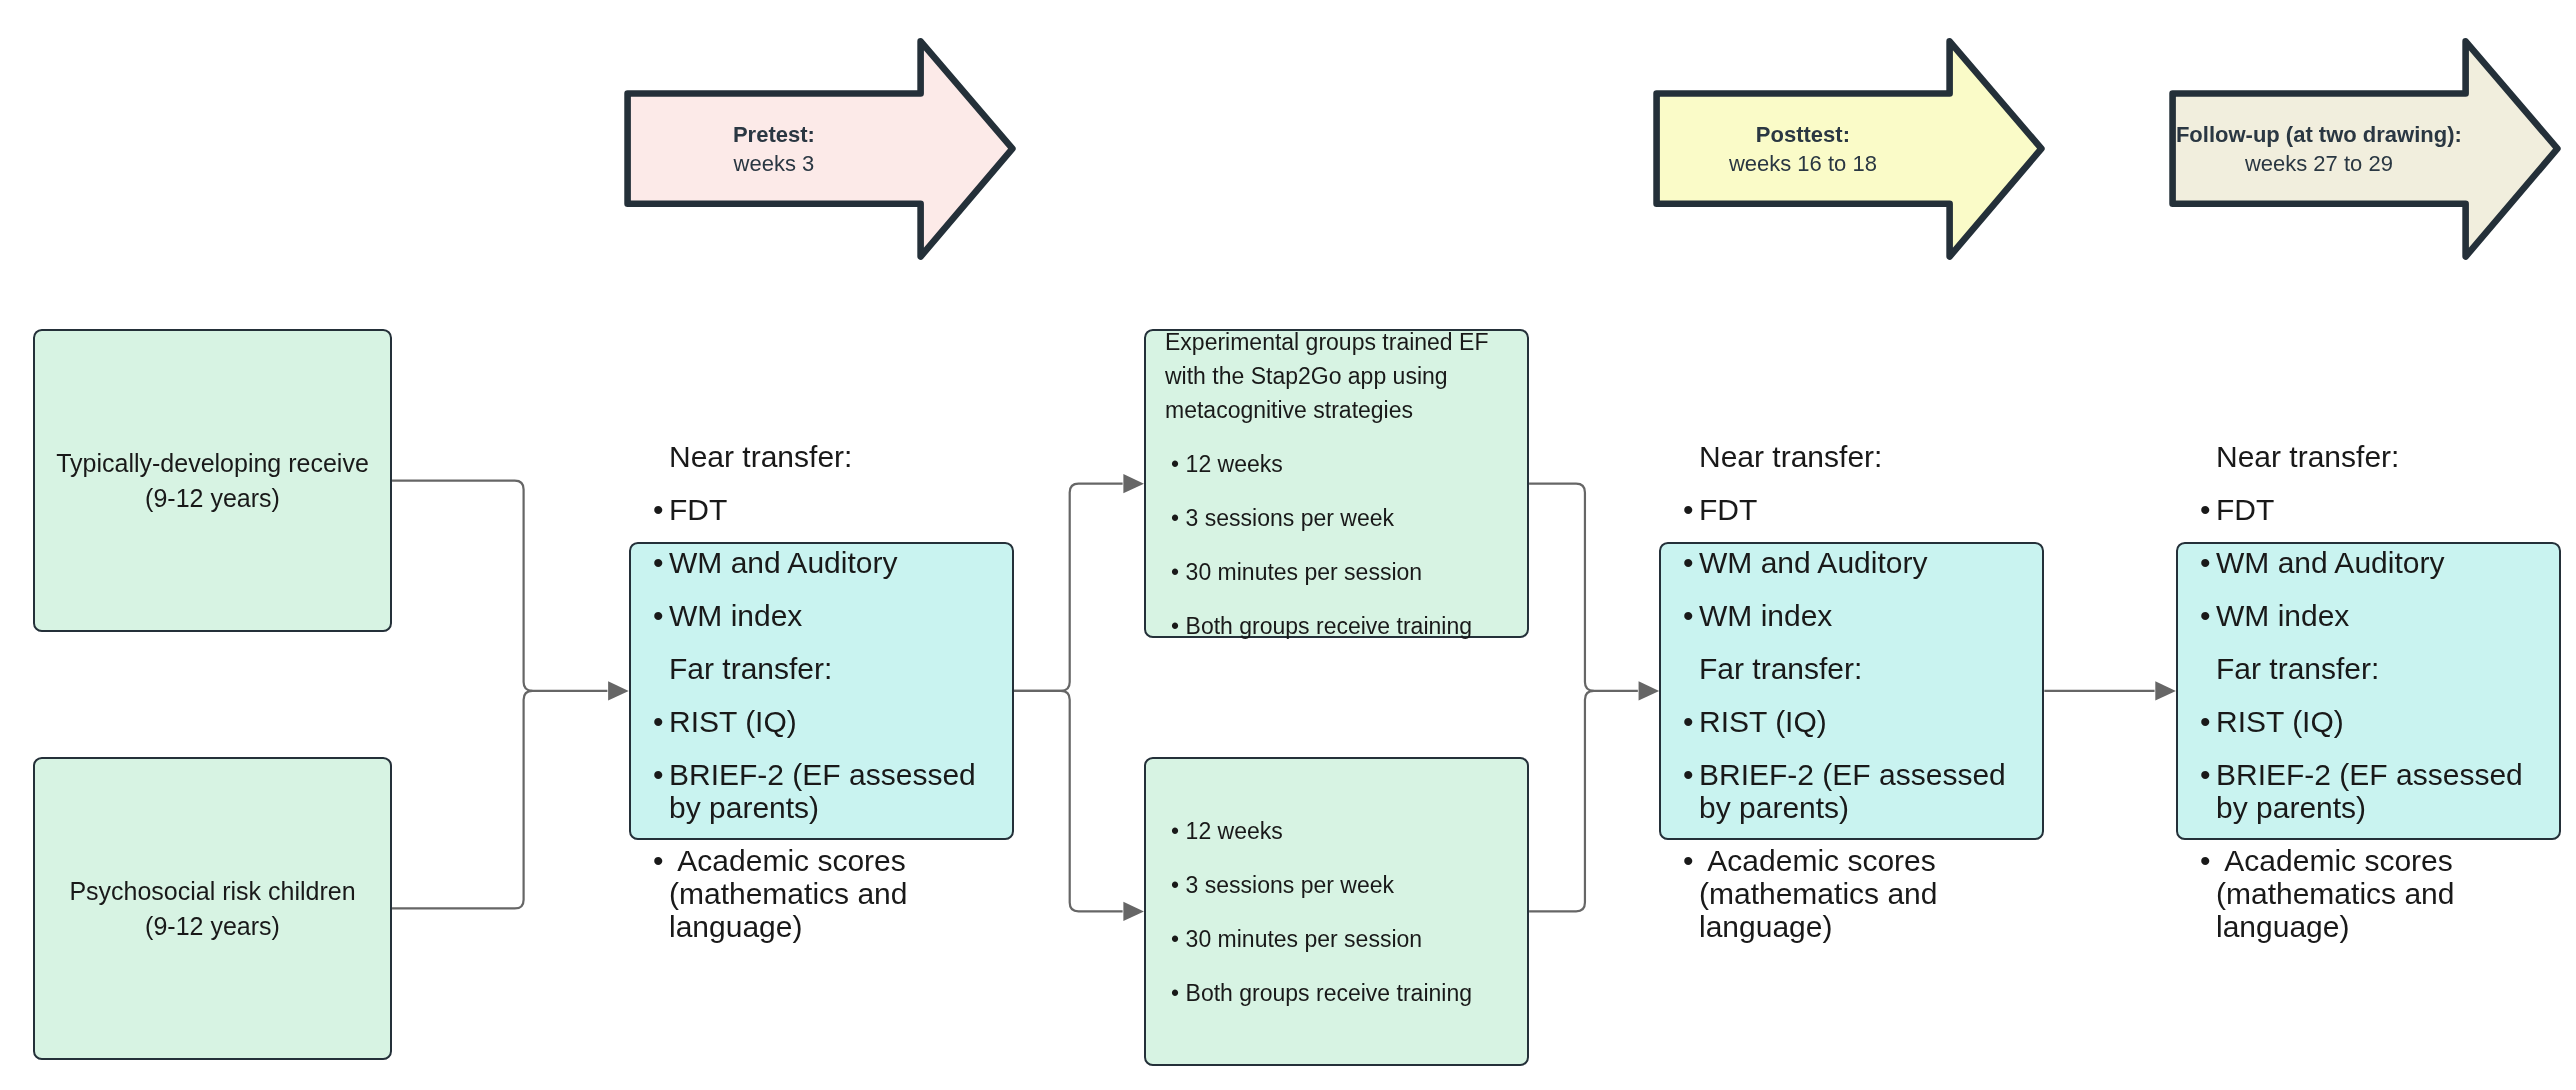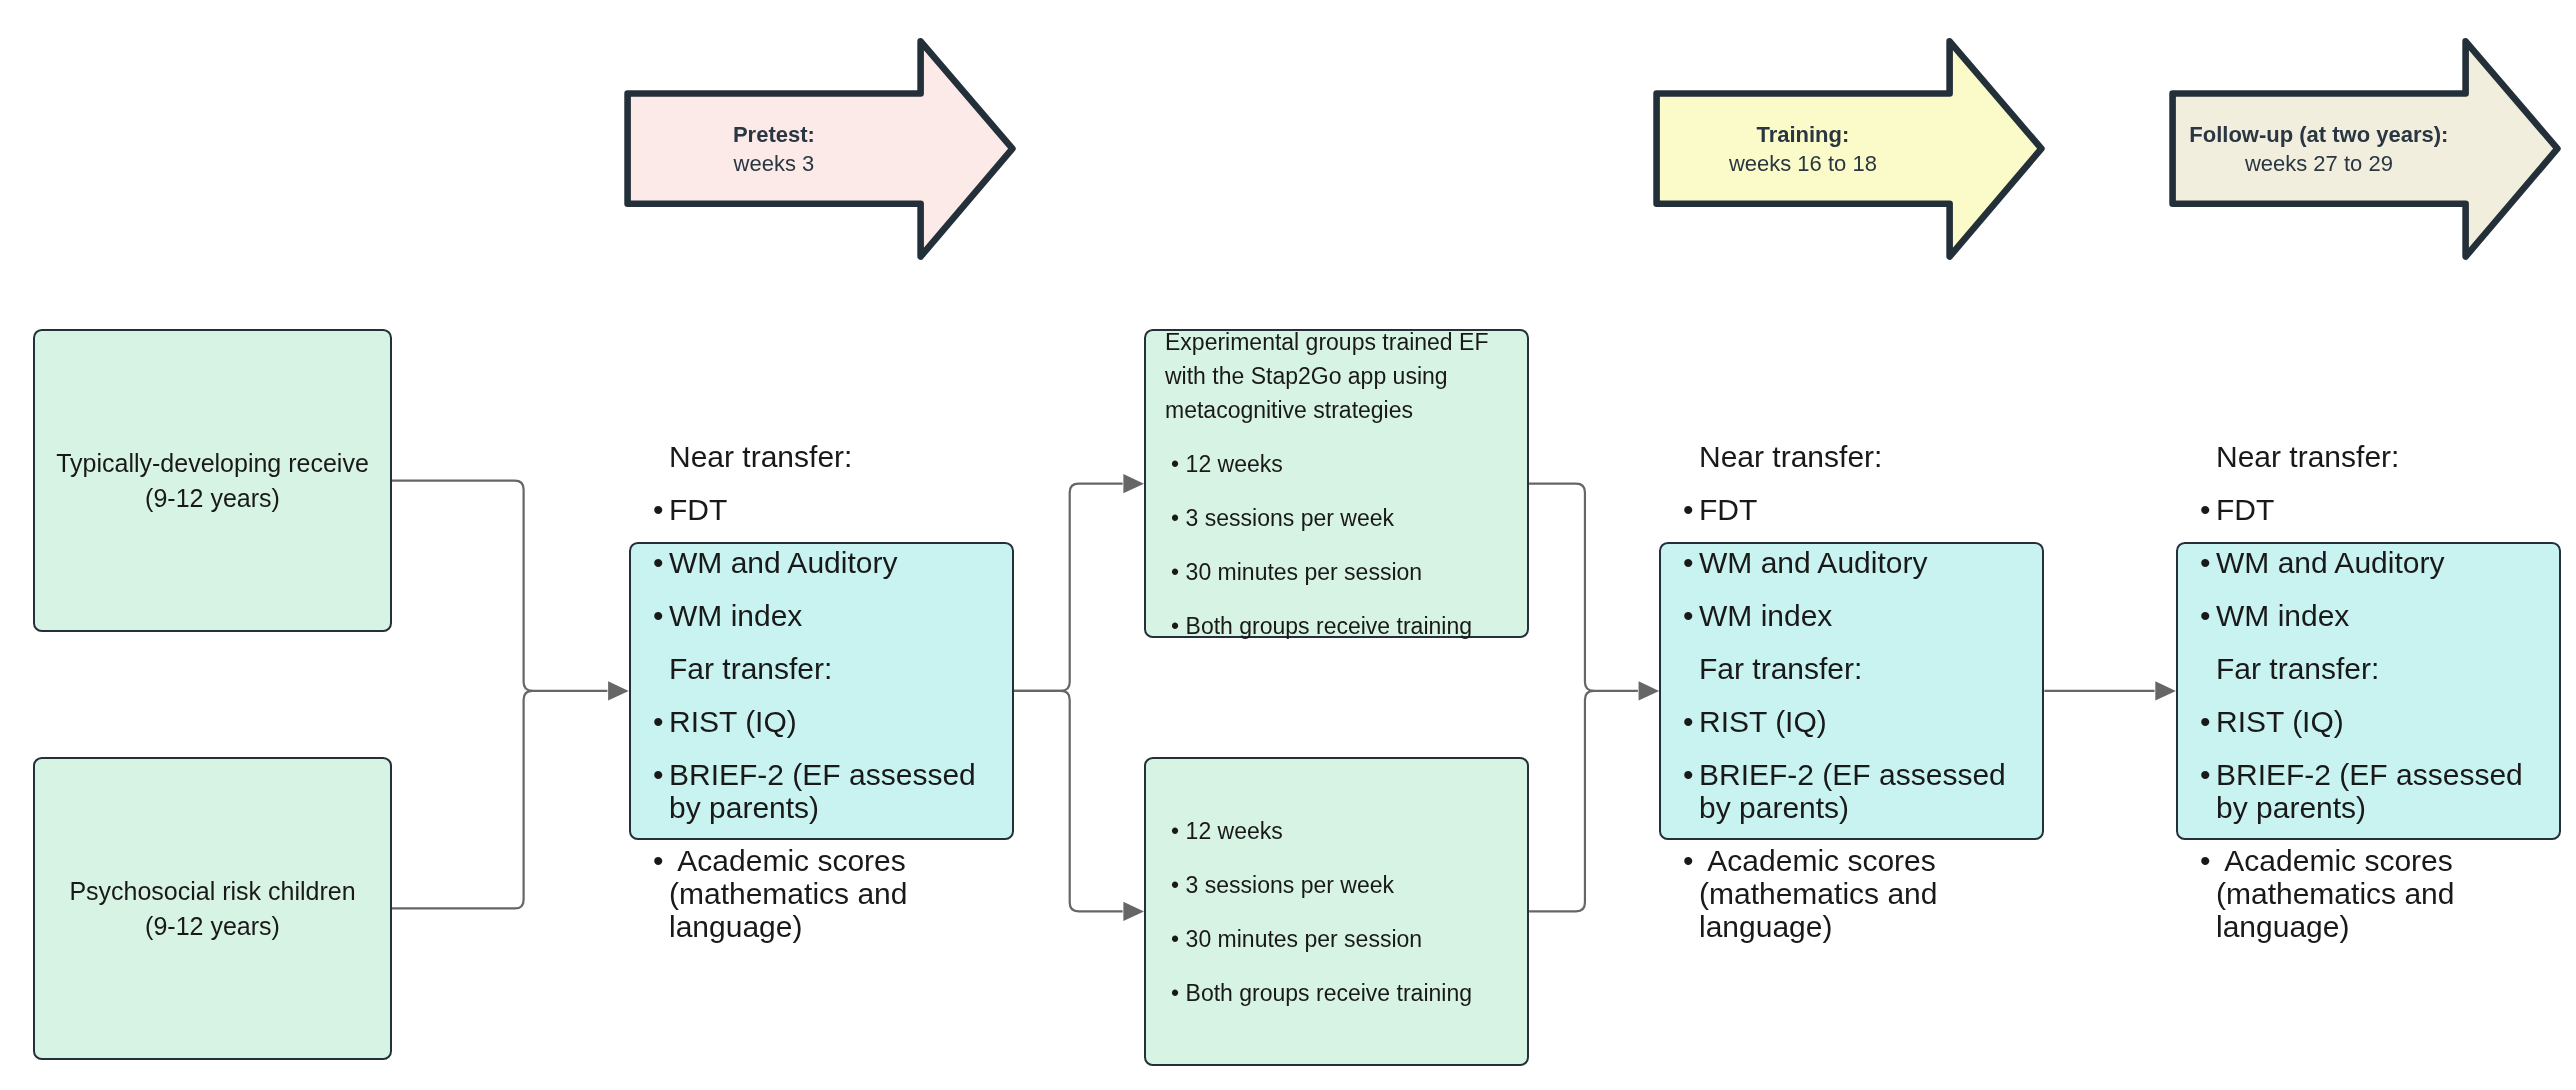--- a/index.html
+++ b/index.html
@@ -108,31 +108,31 @@
       <div class="arrow-sub">weeks 3</div>
     </div>
   </div>
 
 
   <div class="t-arrow" style="left:1652px">
     <svg width="394" height="224" viewBox="0 0 536 305">
       <path d="M6,77 H405 V6 L530,152 L405,299 V227 H6 Z" fill="#fafbc8"></path>
     </svg>
     <div class="arrow-label">
-      <div class="arrow-title">Training:</div>
+      <div class="arrow-title">Posttest:</div>
       <div class="arrow-sub">weeks 16 to 18</div>
     </div>
   </div>
 
   <div class="t-arrow" style="left:2168px">
     <svg width="394" height="224" viewBox="0 0 536 305">
       <path d="M6,77 H405 V6 L530,152 L405,299 V227 H6 Z" fill="#f1eedd"></path>
     </svg>
     <div class="arrow-label">
-      <div class="arrow-title">Follow-up (at two years):</div>
+      <div class="arrow-title">Follow-up (at two drawing):</div>
       <div class="arrow-sub">weeks 27 to 29</div>
     </div>
   </div>
 
   <div class="box pop" id="pop1">
     <div>
       <div>Typically-developing receive</div>
       <div>(9-12 years)</div>
     </div>
   </div>

